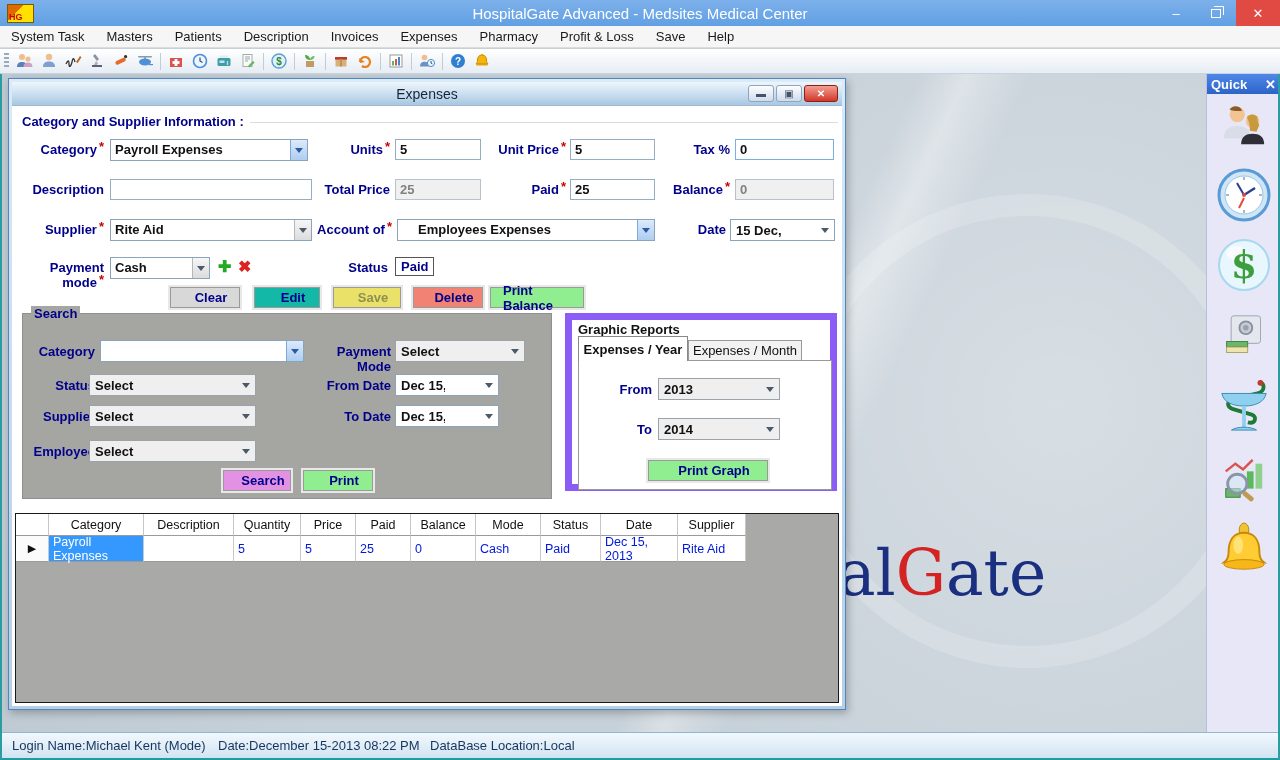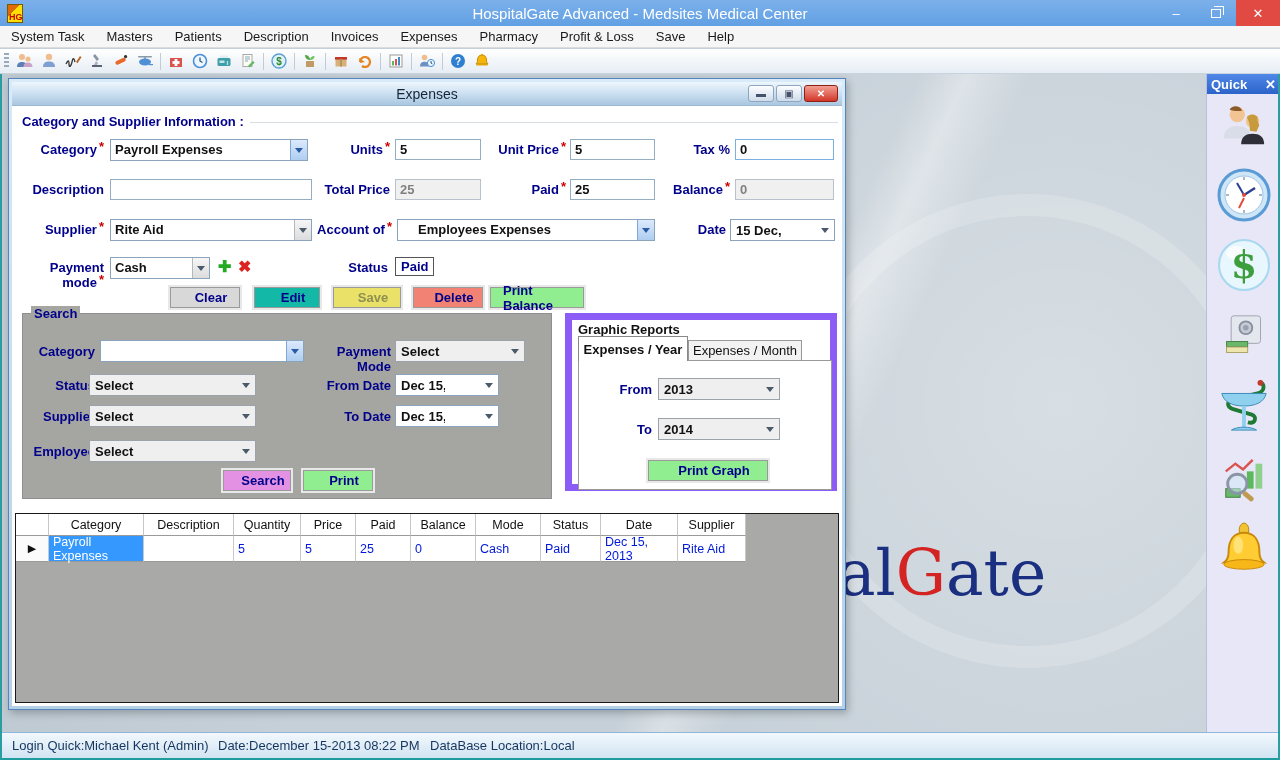--- a/index.html
+++ b/index.html
@@ -2,21 +2,21 @@
 <html><head>
 <meta charset="utf-8">
 <style>
   * { margin:0; padding:0; box-sizing:border-box; }
   html,body { width:1280px; height:760px; overflow:hidden; }
   body { font-family:"Liberation Sans", sans-serif; background:#c6d0d8; position:relative; }
 
   
   .titlebar { position:absolute; left:0; top:0; width:1280px; height:26px;
     background:linear-gradient(#7cb0ea,#61a0e4); display:flex; align-items:center; z-index:40; }
-  .hg-icon { width:16px; height:19px; margin:0 7px; position:relative; flex:0 0 auto;
+  .hg-icon { width:27px; height:19px; margin:0 7px; position:relative; flex:0 0 auto;
     background:linear-gradient(135deg,#e06a00 0 38%,#ffe000 38%); border:1px solid #7a5a00;
     font:bold 9px "Liberation Sans",sans-serif; color:#cc0000; }
   .hg-icon span { position:absolute; left:1px; bottom:0; }
   .win-title { position:absolute; left:0; right:0; text-align:center; color:#fff; font-size:15px; }
   .win-ctrls { margin-left:auto; display:flex; height:100%; align-items:stretch; z-index:2; }
   .wbtn { width:40px; display:flex; align-items:center; justify-content:center; color:#fff; font-size:13px; }
   .wbtn.close { width:44px; background:#e04a43; }
   .restore-glyph { width:10px; height:9px; border:1px solid #fff; position:relative; background:transparent; }
   .restore-glyph::before { content:""; position:absolute; left:2px; top:-4px; width:9px; height:8px; border:1px solid #fff; border-bottom:none; border-left:none; }
 
@@ -539,16 +539,16 @@
           <div class="gc" style="width:60px">Paid</div>
           <div class="gc" style="width:77px">Dec 15, 2013</div>
           <div class="gc" style="width:68px">Rite Aid</div>
         </div>
       </div>
     </div>
   </div>
 </div>
 
 <div class="statusbar">
-  <span class="status-seg" style="left:12px">Login Quick:Michael Kent (Admin)</span>
+  <span class="status-seg" style="left:12px">Login Name:Michael Kent (Mode)</span>
   <span class="status-seg" style="left:218px">Date:December 15-2013  08:22  PM</span>
   <span class="status-seg" style="left:430px">DataBase Location:Local</span>
 </div>
 
 </body></html>

